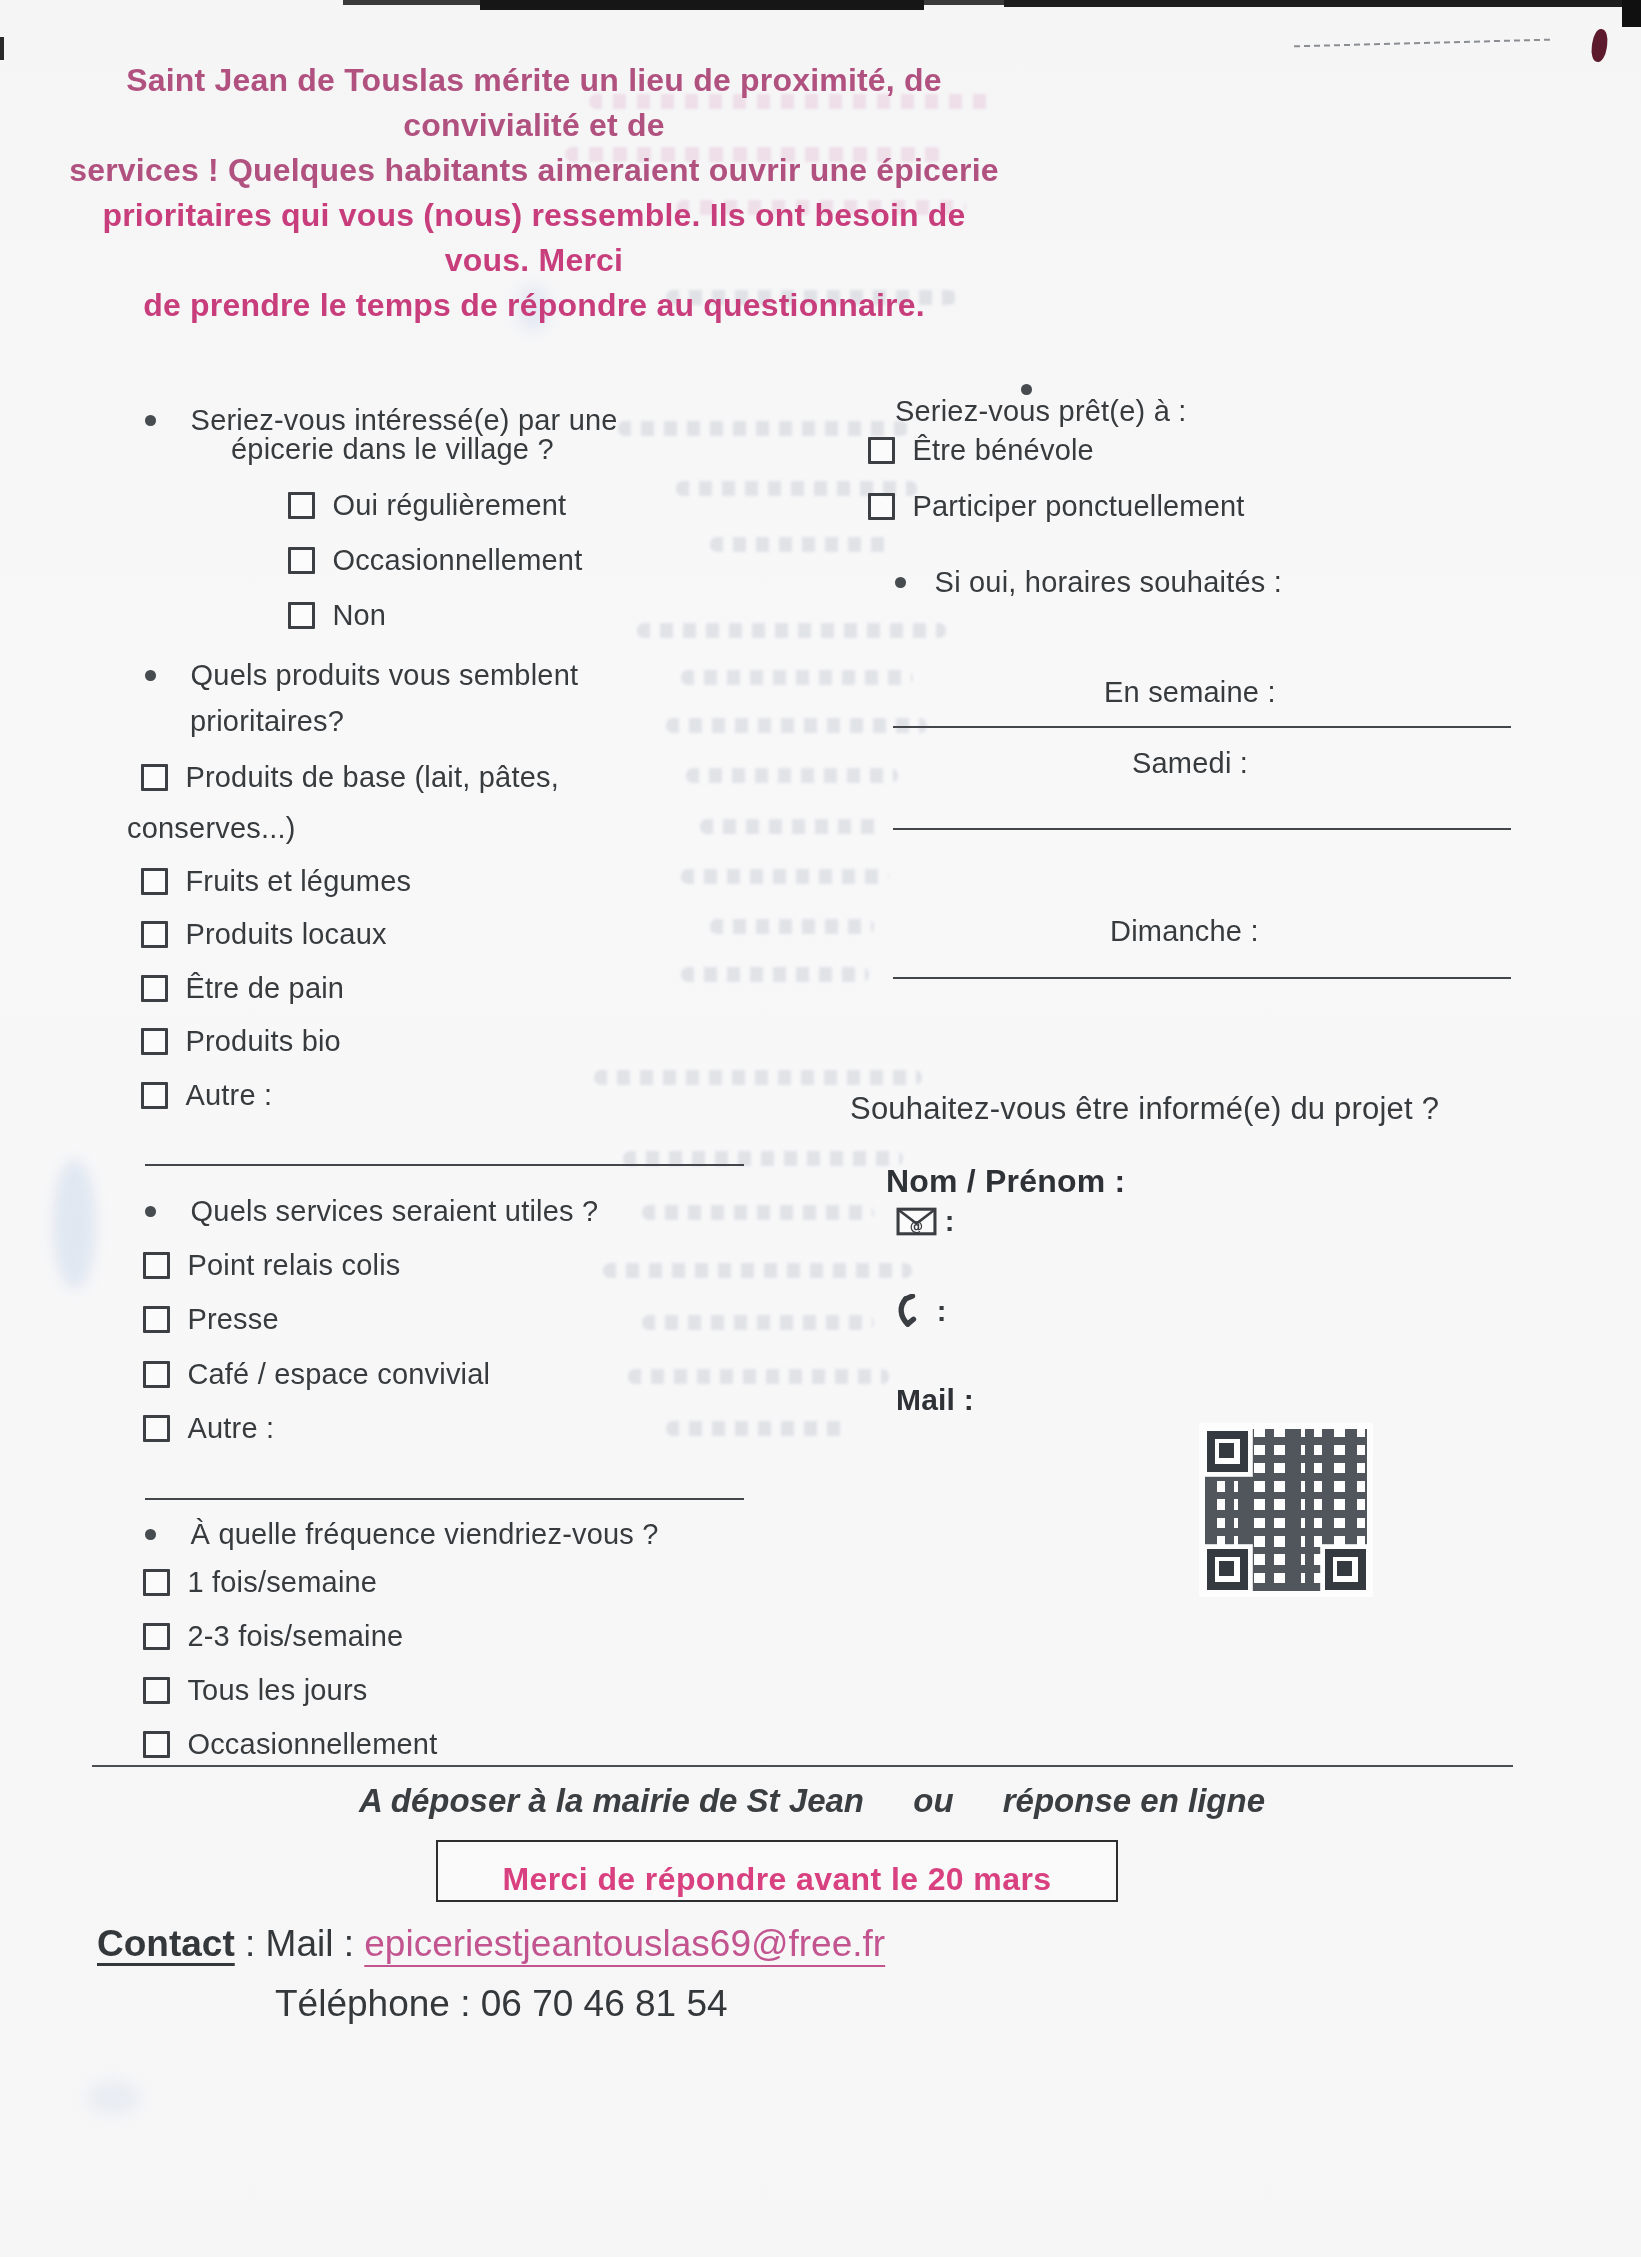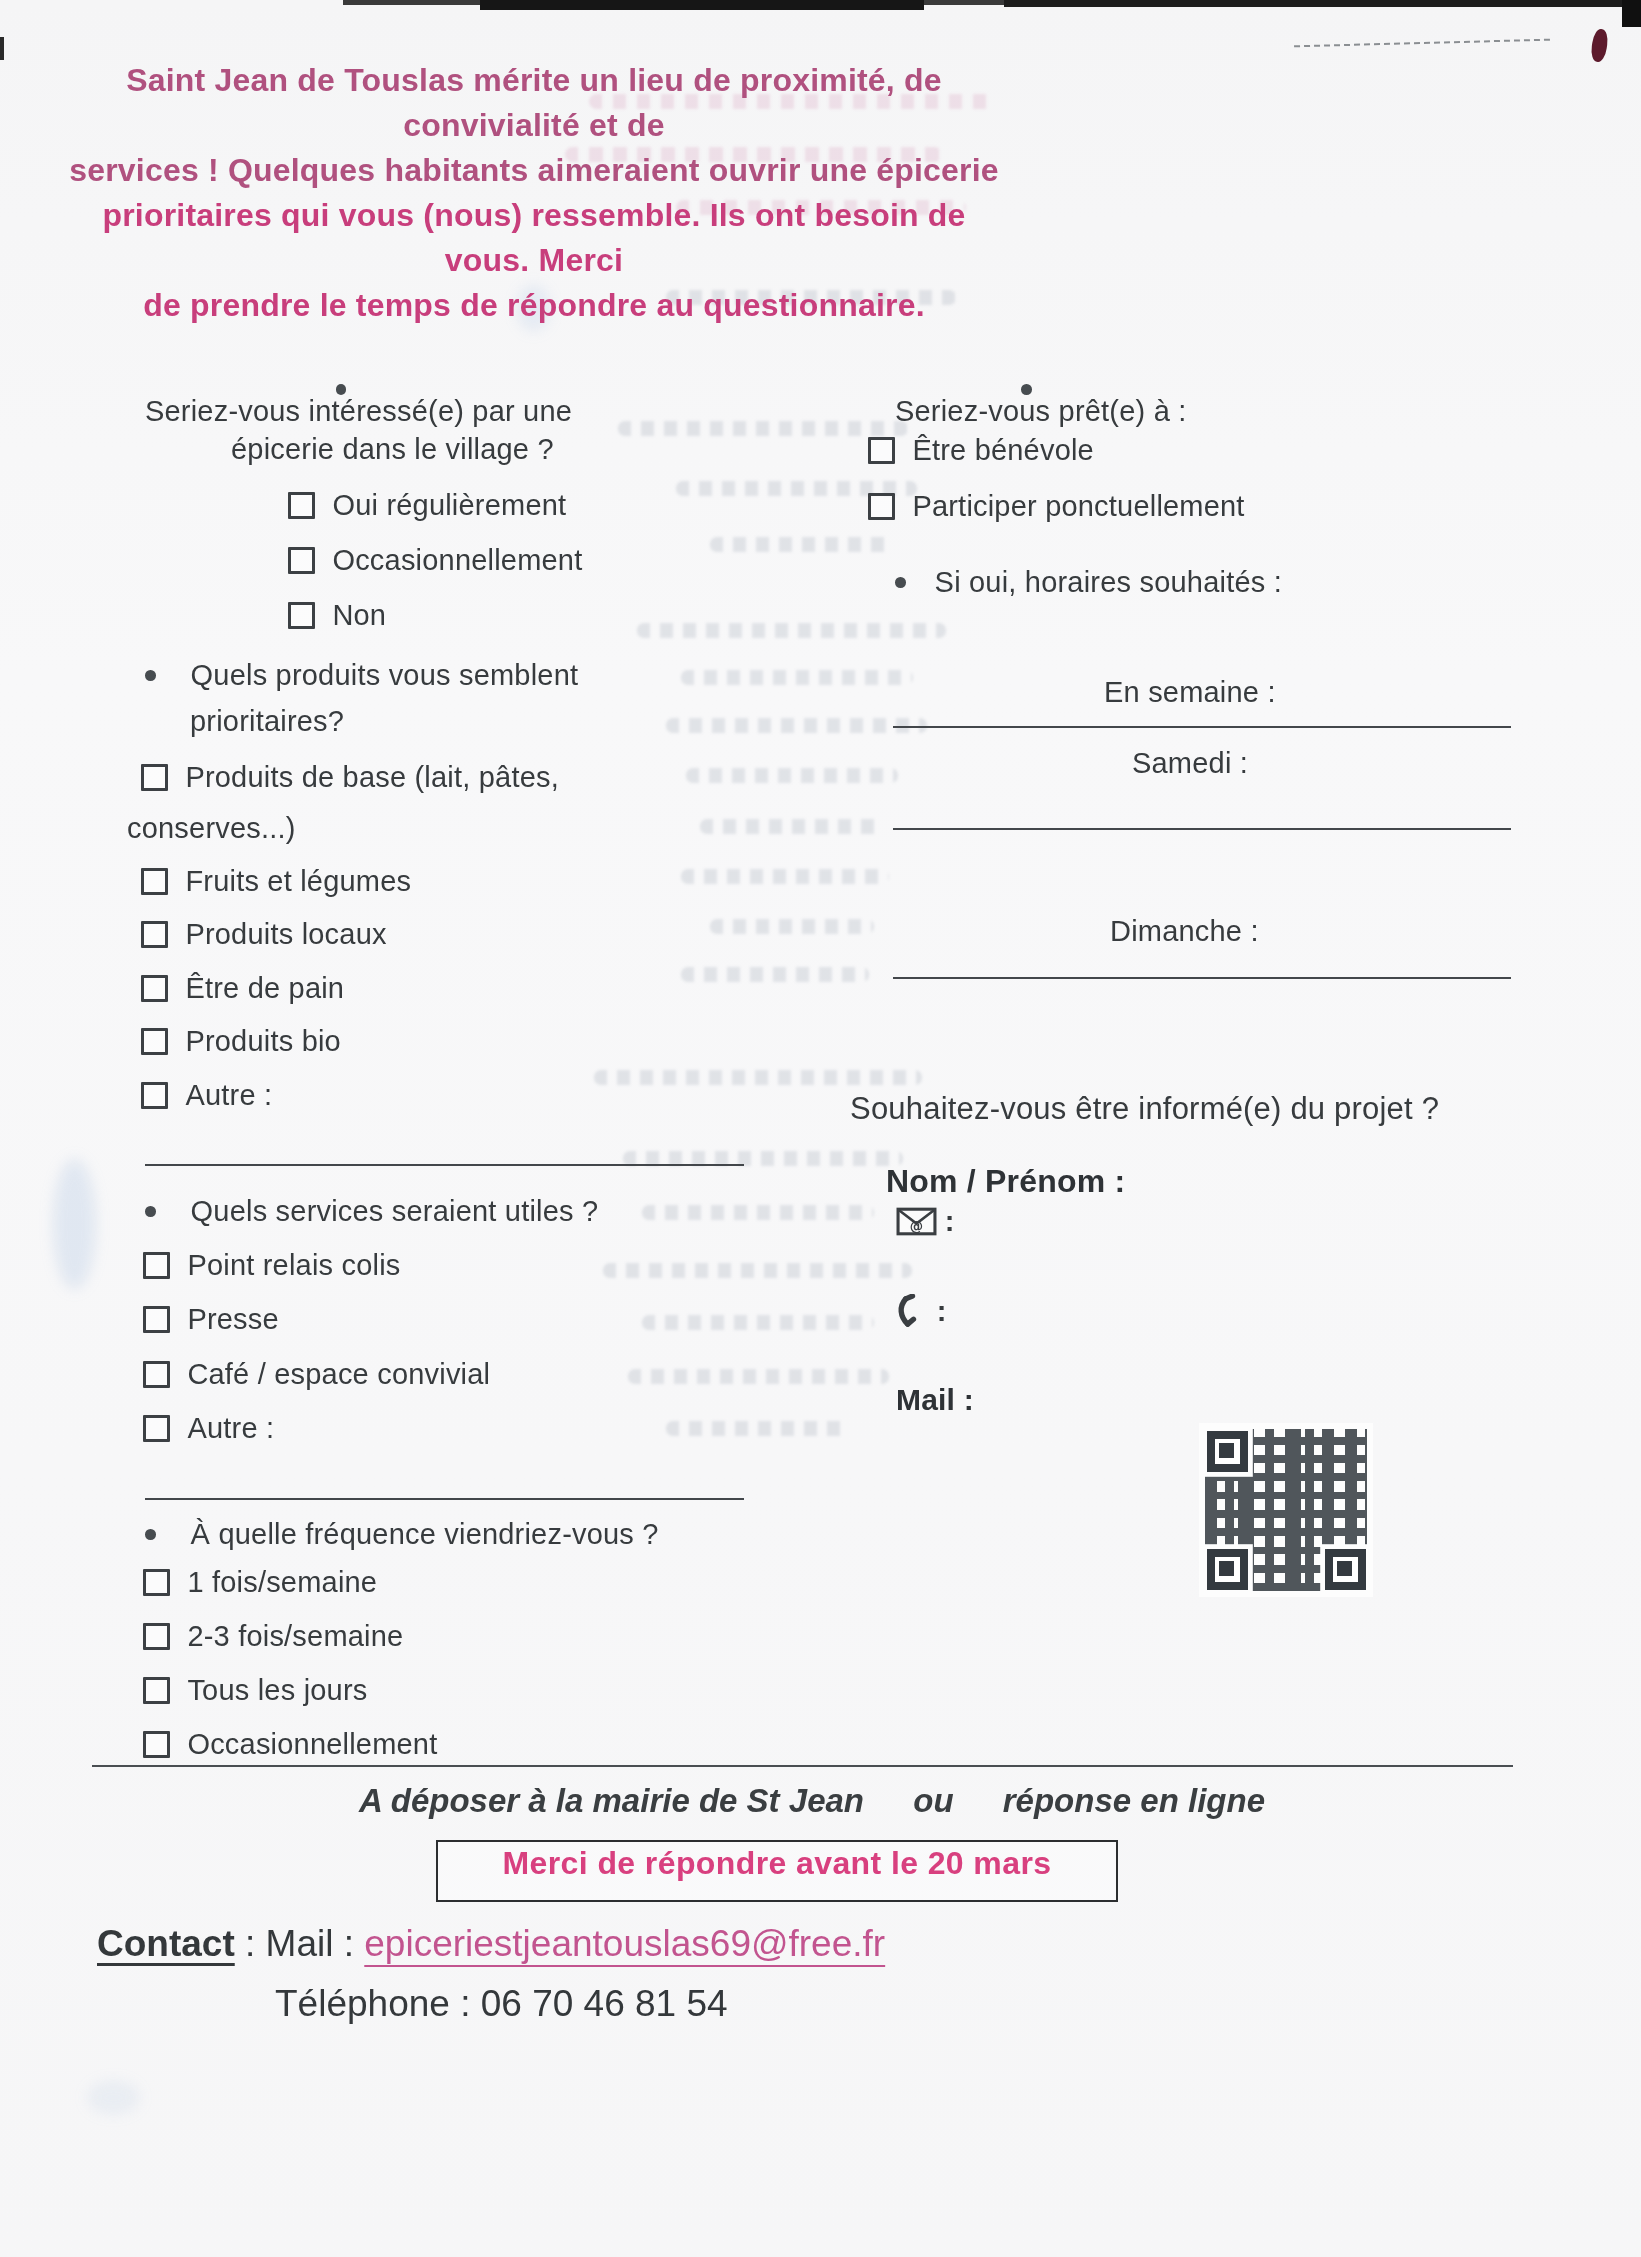--- a/index.html
+++ b/index.html
@@ -30,21 +30,21 @@
       repeating-linear-gradient(0deg,#3e444a 0 7.7px,transparent 7.7px 18.3px),
       repeating-linear-gradient(90deg,transparent 0 4.8px,#3e444a 4.8px 11.6px,transparent 11.6px 28px);}
   .finder{position:absolute;width:41px;height:41px;box-sizing:border-box;border:8.7px solid #343a40;
     background:#ffffff;box-shadow:0 0 0 4.8px #fdfdfd;}
   .finder::after{content:"";position:absolute;left:3.9px;top:3.9px;width:15.4px;height:15.4px;background:#343a40;}
   
   .deposit{position:absolute;left:359px;top:1782px;width:906px;display:flex;justify-content:space-between;
     font-style:italic;font-weight:bold;font-size:33px;color:#3a3e41;white-space:nowrap;}
   .dlbox{position:absolute;left:436px;top:1840px;width:682px;height:62px;box-sizing:border-box;
     border:2.9px solid #2c2e30;display:flex;align-items:flex-end;justify-content:center;background:rgba(255,255,255,.4);}
-  .dlbox span{font-size:32px;font-weight:bold;color:#d8407f;line-height:1;padding-bottom:21px;letter-spacing:0.4px;}
+  .dlbox span{font-size:32px;font-weight:bold;color:#d8407f;line-height:1;padding-bottom:5px;letter-spacing:0.4px;}
   .contact{position:absolute;left:97px;top:1923px;font-size:37px;color:#34383b;white-space:nowrap;}
   .contact .clabel{font-weight:bold;text-decoration:underline;text-underline-offset:6.8px;text-decoration-thickness:2.9px;}
   .contact a{color:#c2548f;text-decoration:underline;text-underline-offset:8.7px;text-decoration-thickness:2.4px;}
   .telline{position:absolute;left:275px;top:1983px;font-size:37px;color:#34383b;white-space:nowrap;}
   
   .art{position:absolute;}
   .bl{position:absolute;height:14.5px;border-radius:6.8px;opacity:.45;filter:blur(1.5px);
     background:repeating-linear-gradient(90deg,rgba(145,155,170,.5) 0 12.6px,rgba(145,155,170,0) 12.6px 23px);}
   .blp{position:absolute;height:15.4px;border-radius:7.7px;opacity:.4;filter:blur(1.7px);
     background:repeating-linear-gradient(90deg,rgba(205,130,170,.5) 0 13.5px,rgba(205,130,170,0) 13.5px 24px);}
@@ -90,21 +90,21 @@
   <div class="bl" style="left:628px;top:1369px;width:261px;"></div>
   <div class="bl" style="left:666px;top:1421px;width:183px;"></div>
 
   <div class="hdr">
     <div class="l12">Saint Jean de Touslas mérite un lieu de proximité, de convivialité et de</div>
     <div class="l12">services ! Quelques habitants aimeraient ouvrir une épicerie</div>
     <div class="l34">prioritaires qui vous (nous) ressemble. Ils ont besoin de vous. Merci</div>
     <div class="l34">de prendre le temps de répondre au questionnaire.</div>
   </div>
 
-  <div class="row" style="left:145px;top:384px;flex-direction:column;">
+  <div class="row" style="left:145px;top:404px;">
     <span class="dot"></span>
     <span>Seriez-vous intéressé(e) par une</span>
   </div>
   <div class="row" style="left:190px;top:433px;margin-left:41px;">
     <span>épicerie dans le village ?</span>
   </div>
   <div class="row" style="left:288px;top:489px;">
     <span class="cb"></span>
     <span>Oui régulièrement</span>
   </div>

